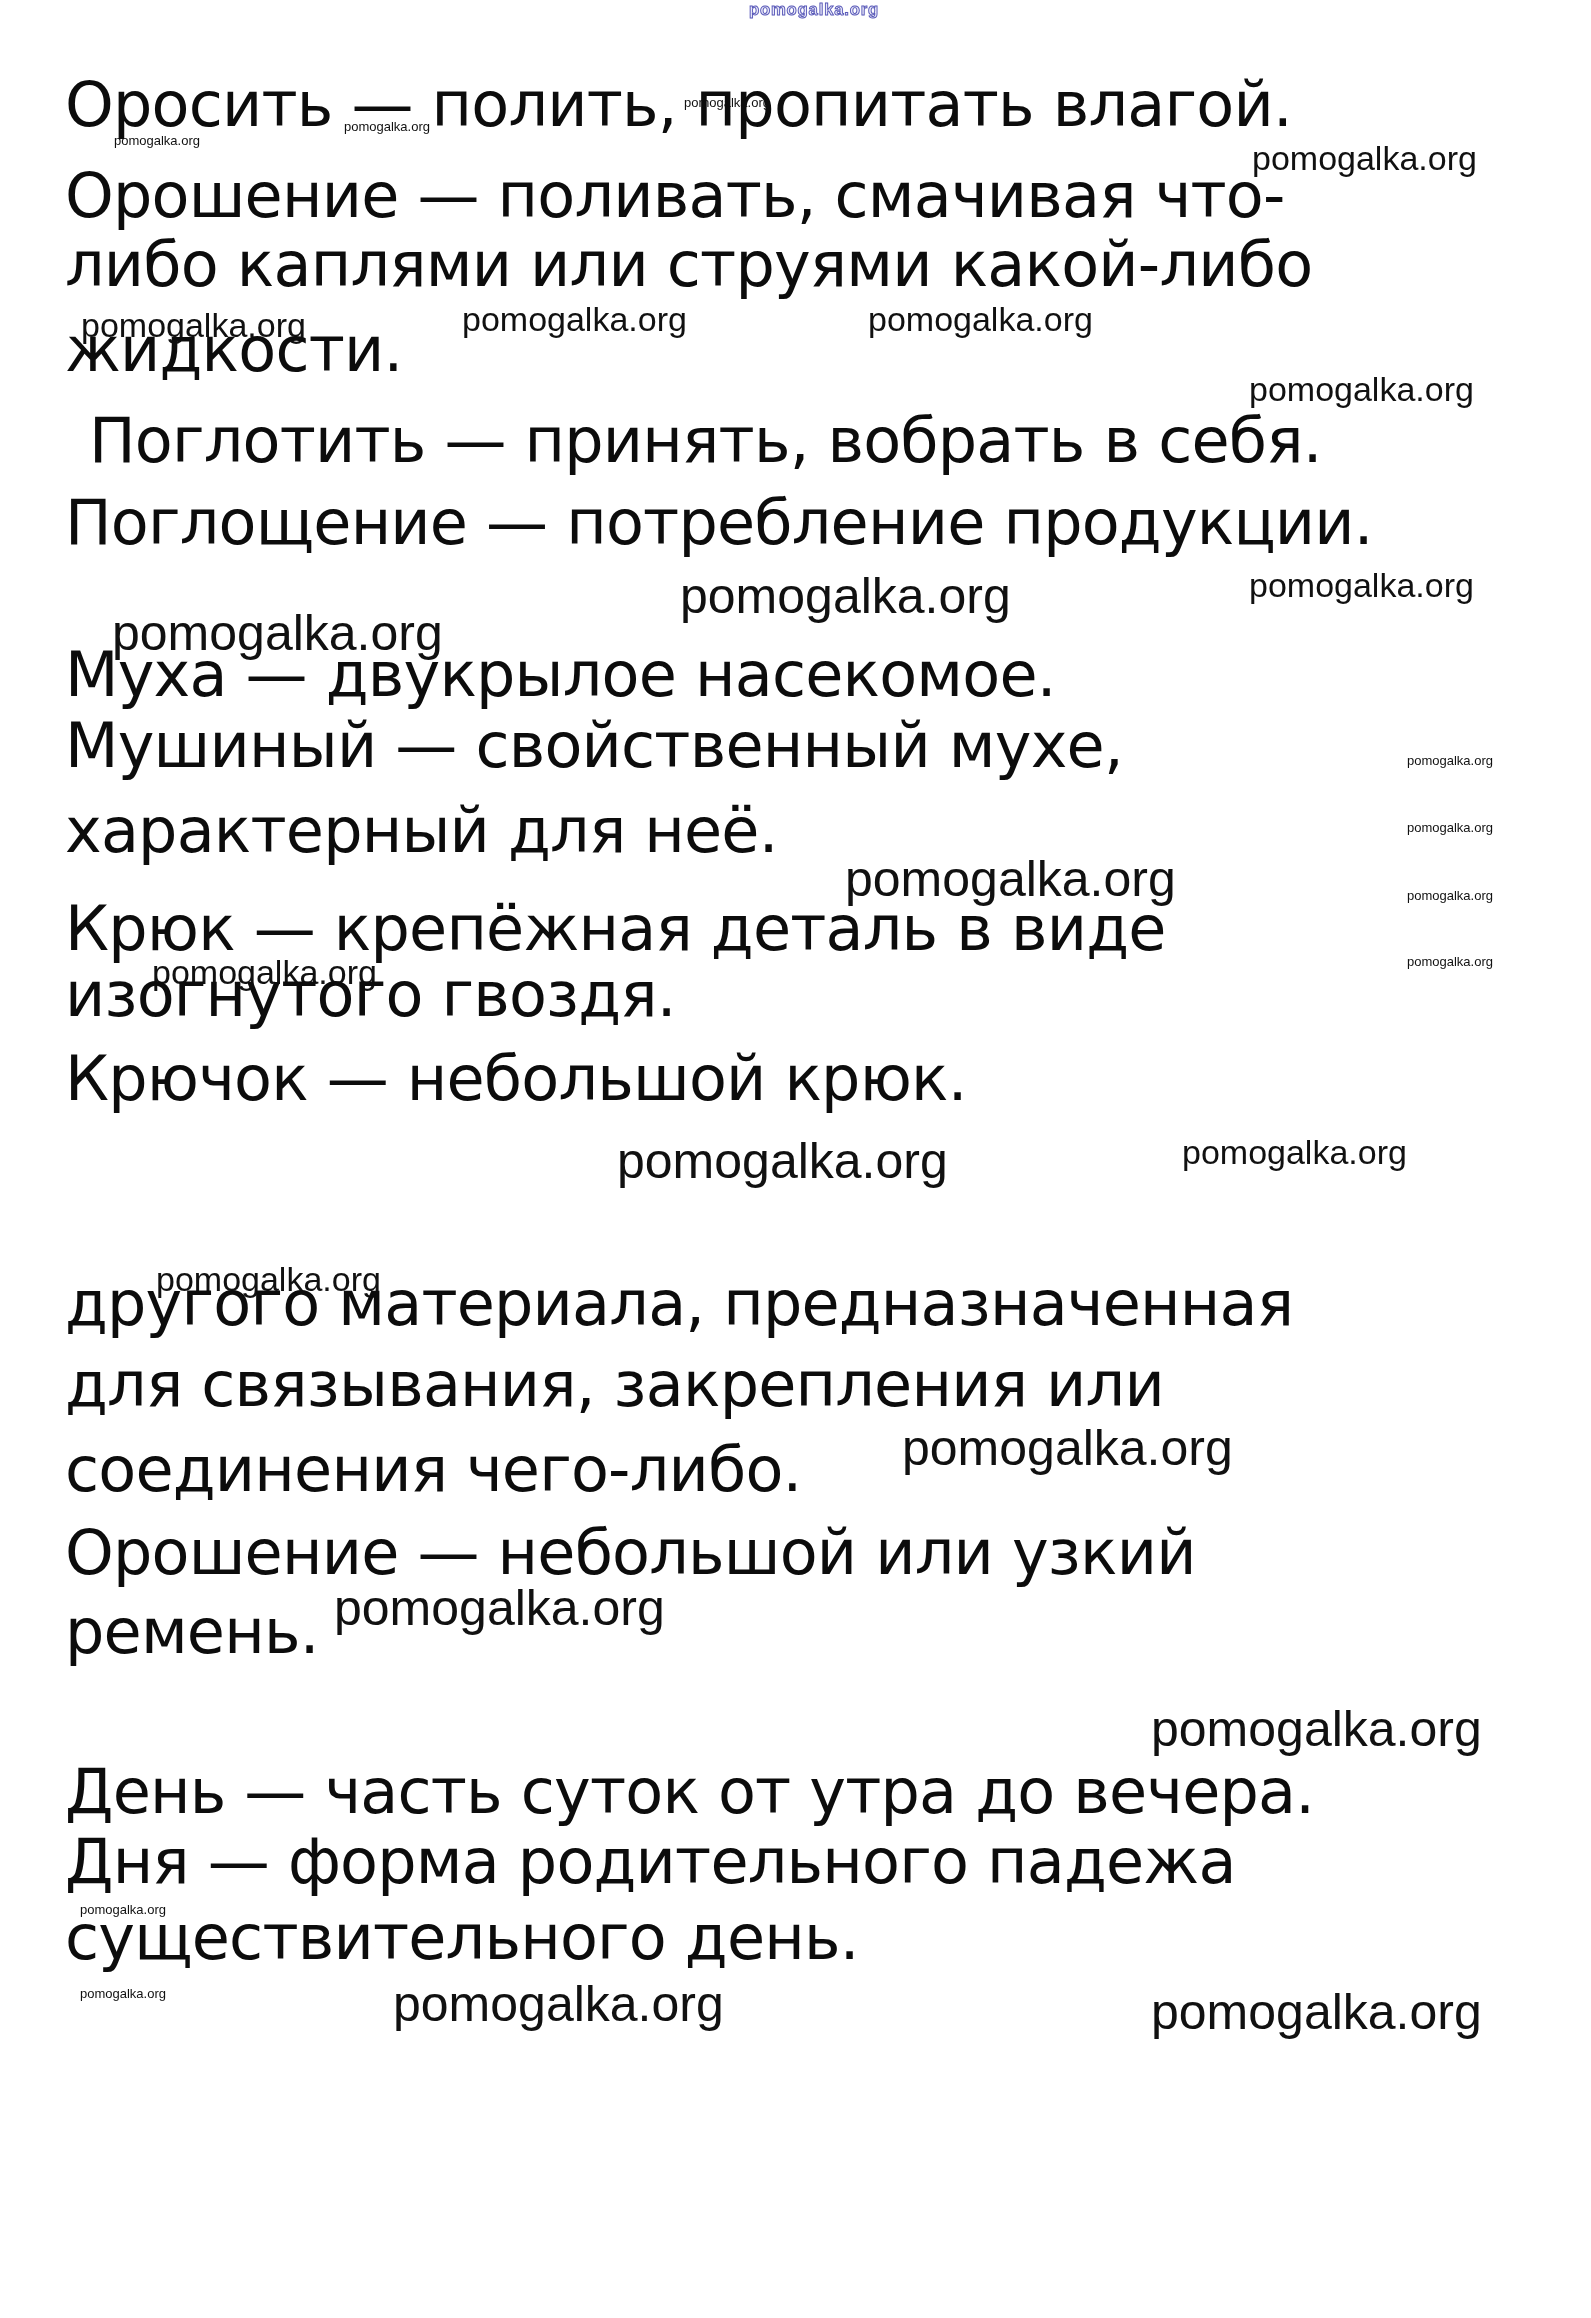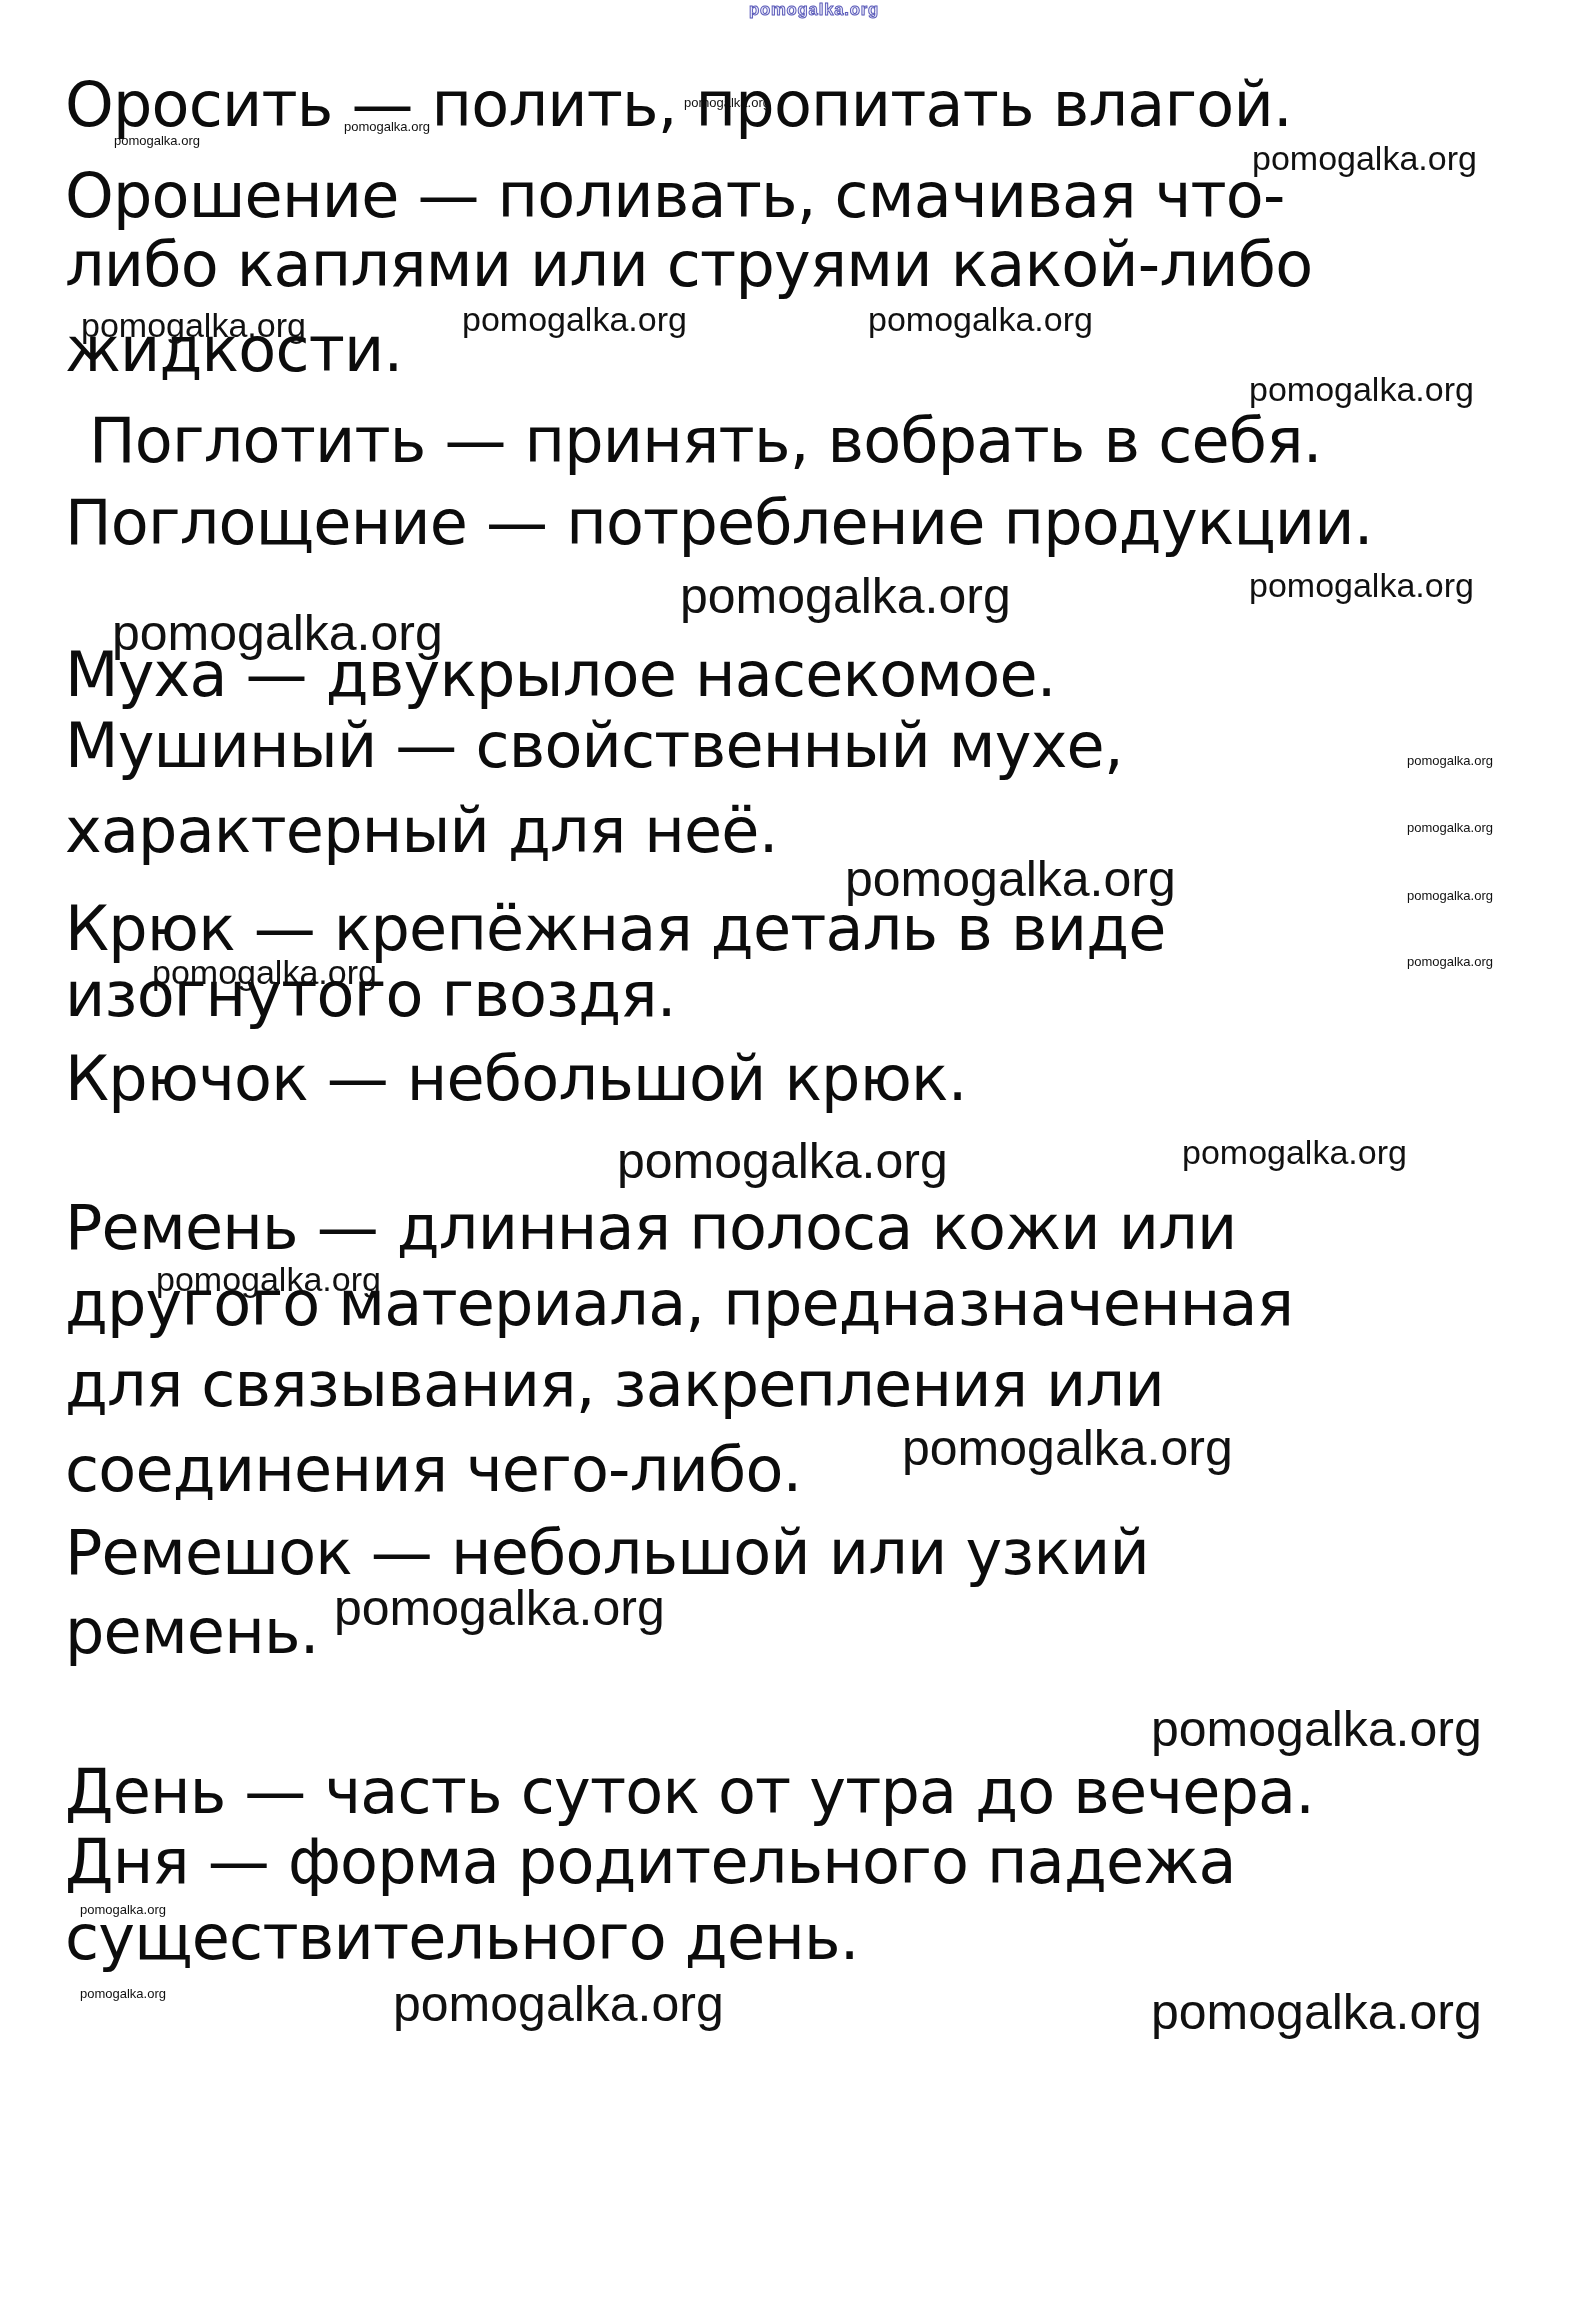--- a/index.html
+++ b/index.html
@@ -90,25 +90,24 @@
   <div class="line" style="top:229px;">либо каплями или струями какой-либо</div>
   <div class="line" style="top:314px;">жидкости.</div>
   <div class="line" style="top:405px;margin-left:24px;">Поглотить — принять, вобрать в себя.</div>
   <div class="line" style="top:487px;">Поглощение — потребление продукции.</div>
   <div class="line" style="top:639px;">Муха — двукрылое насекомое.</div>
   <div class="line" style="top:710px;">Мушиный — свойственный мухе,</div>
   <div class="line" style="top:795px;">характерный для неё.</div>
   <div class="line" style="top:893px;">Крюк — крепёжная деталь в виде</div>
   <div class="line" style="top:959px;">изогнутого гвоздя.</div>
   <div class="line" style="top:1043px;">Крючок — небольшой крюк.</div>
-  <div class="line" style="top:1192px;">Ремень — длинная полоса кожи или</div>
   <div class="line" style="top:1268px;">другого материала, предназначенная</div>
   <div class="line" style="top:1349px;">для связывания, закрепления или</div>
   <div class="line" style="top:1434px;">соединения чего-либо.</div>
-  <div class="line" style="top:1517px;">Ремешок — небольшой или узкий</div>
+  <div class="line" style="top:1517px;">Орошение — небольшой или узкий</div>
   <div class="line" style="top:1596px;">ремень.</div>
   <div class="line" style="top:1756px;">День — часть суток от утра до вечера.</div>
   <div class="line" style="top:1826px;">Дня — форма родительного падежа</div>
   <div class="line" style="top:1902px;">существительного день.</div>
   <div class="line" style="top:2057px;">Лоб — верхняя передняя часть черепа;</div>
   <div class="line" style="top:2131px;">верхняя надглазная часть лица.</div>
 
 </div>
 
 

